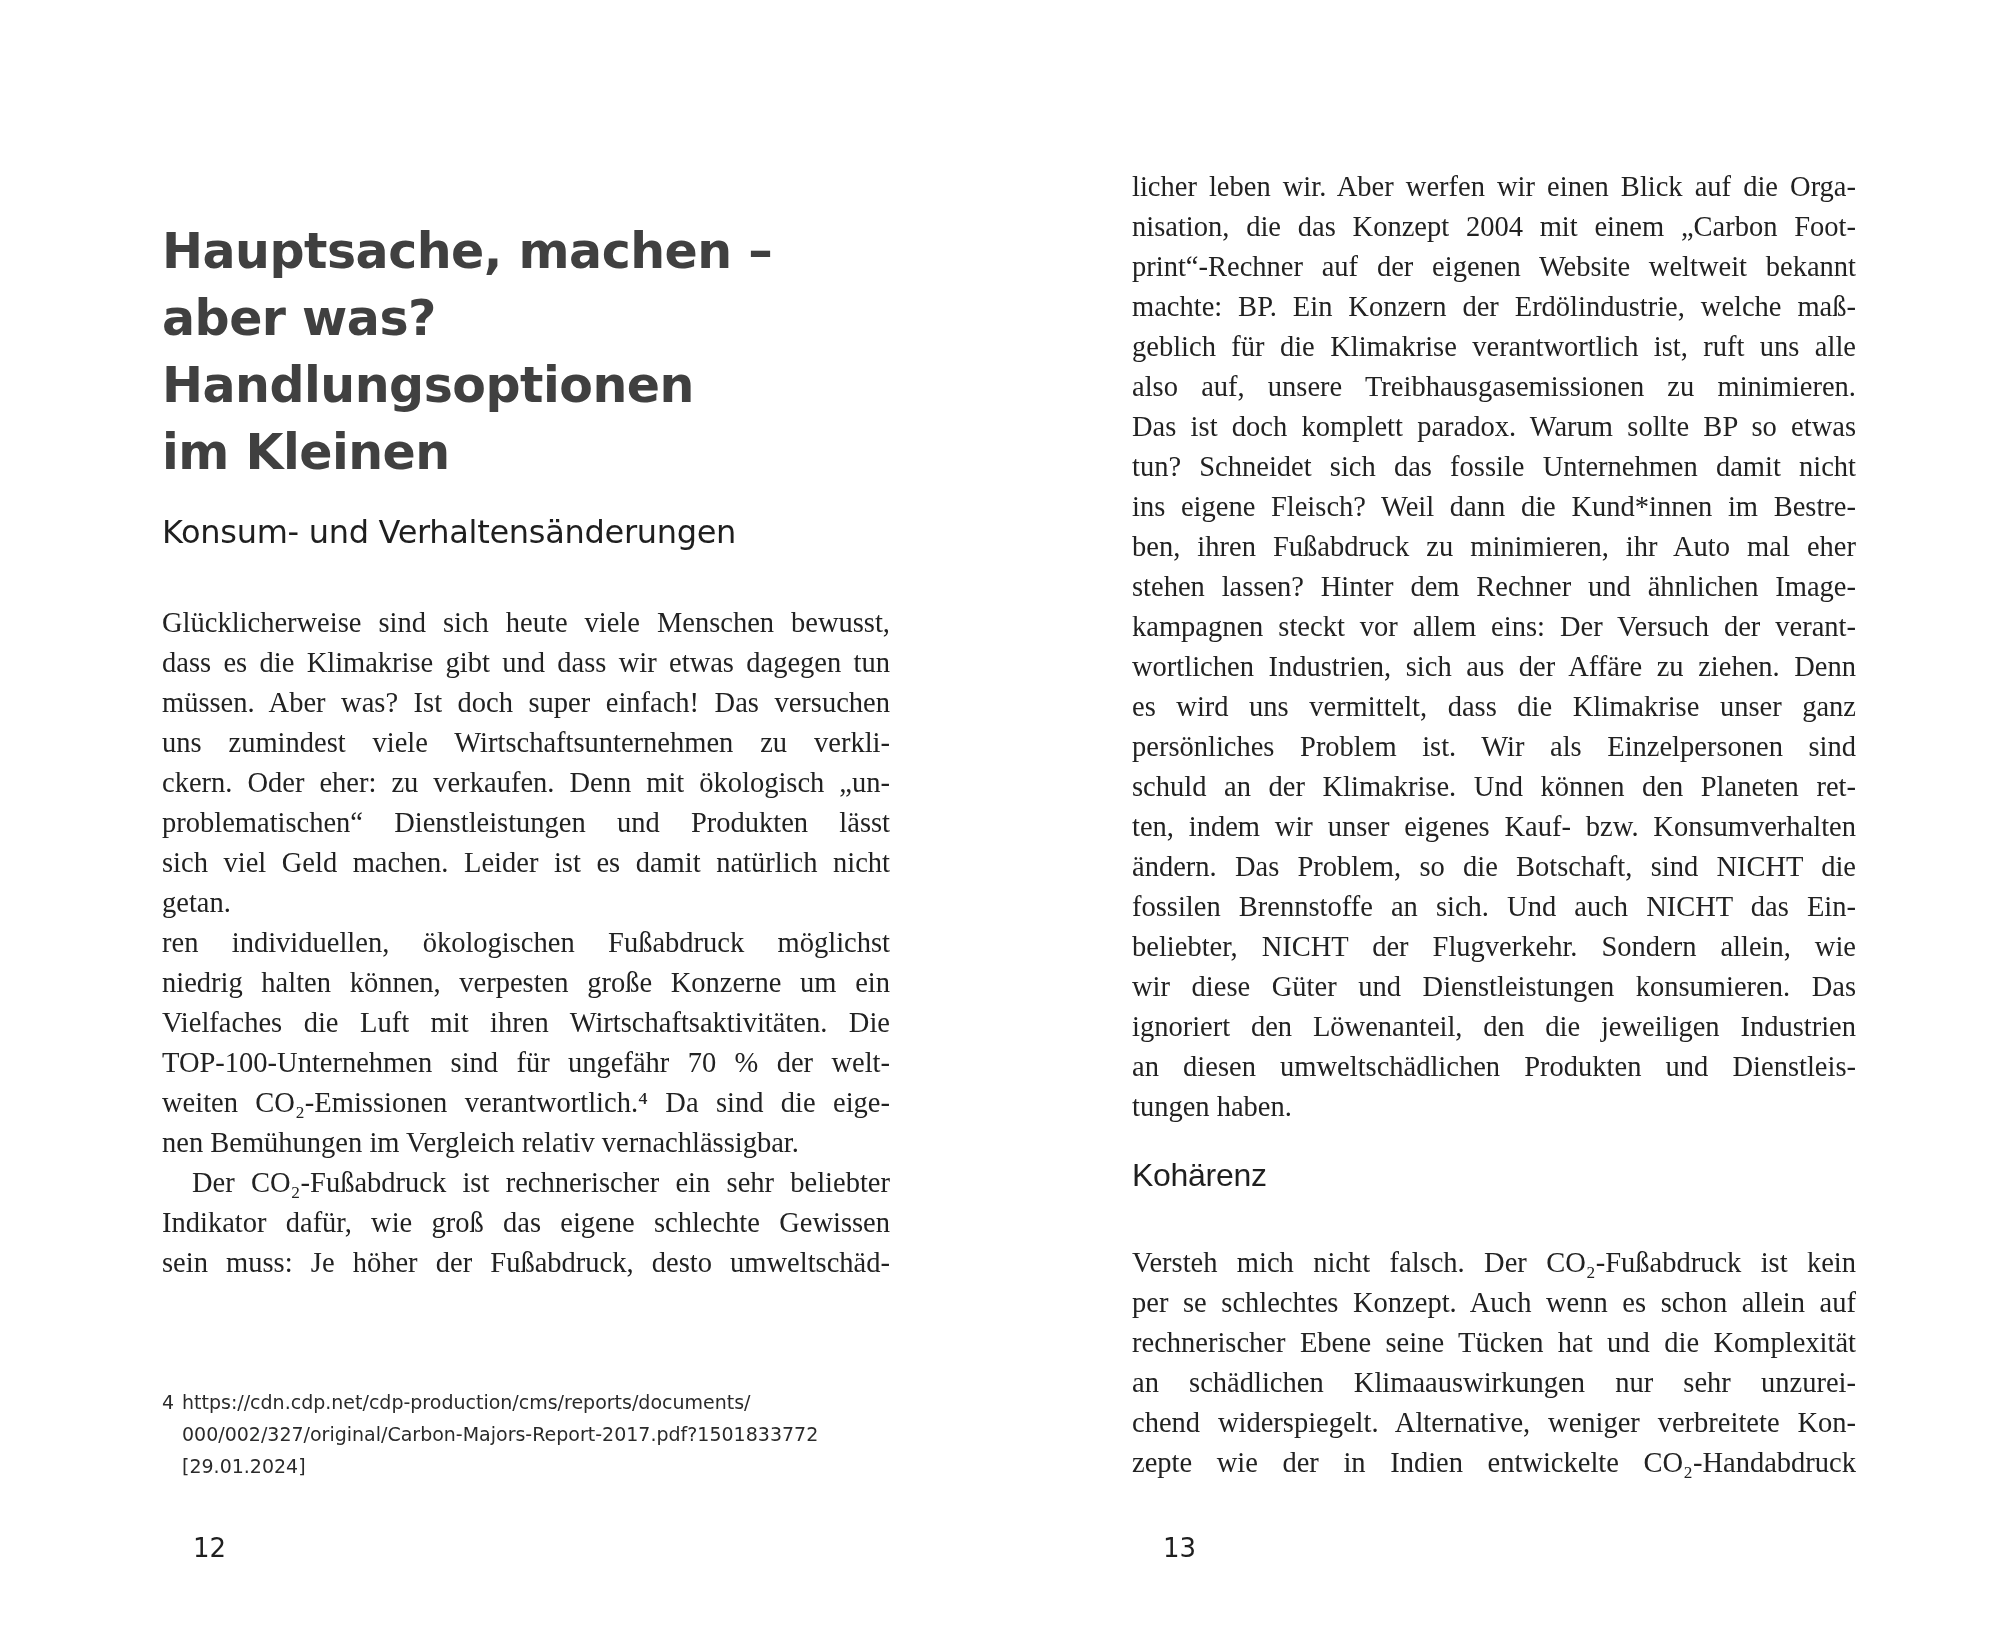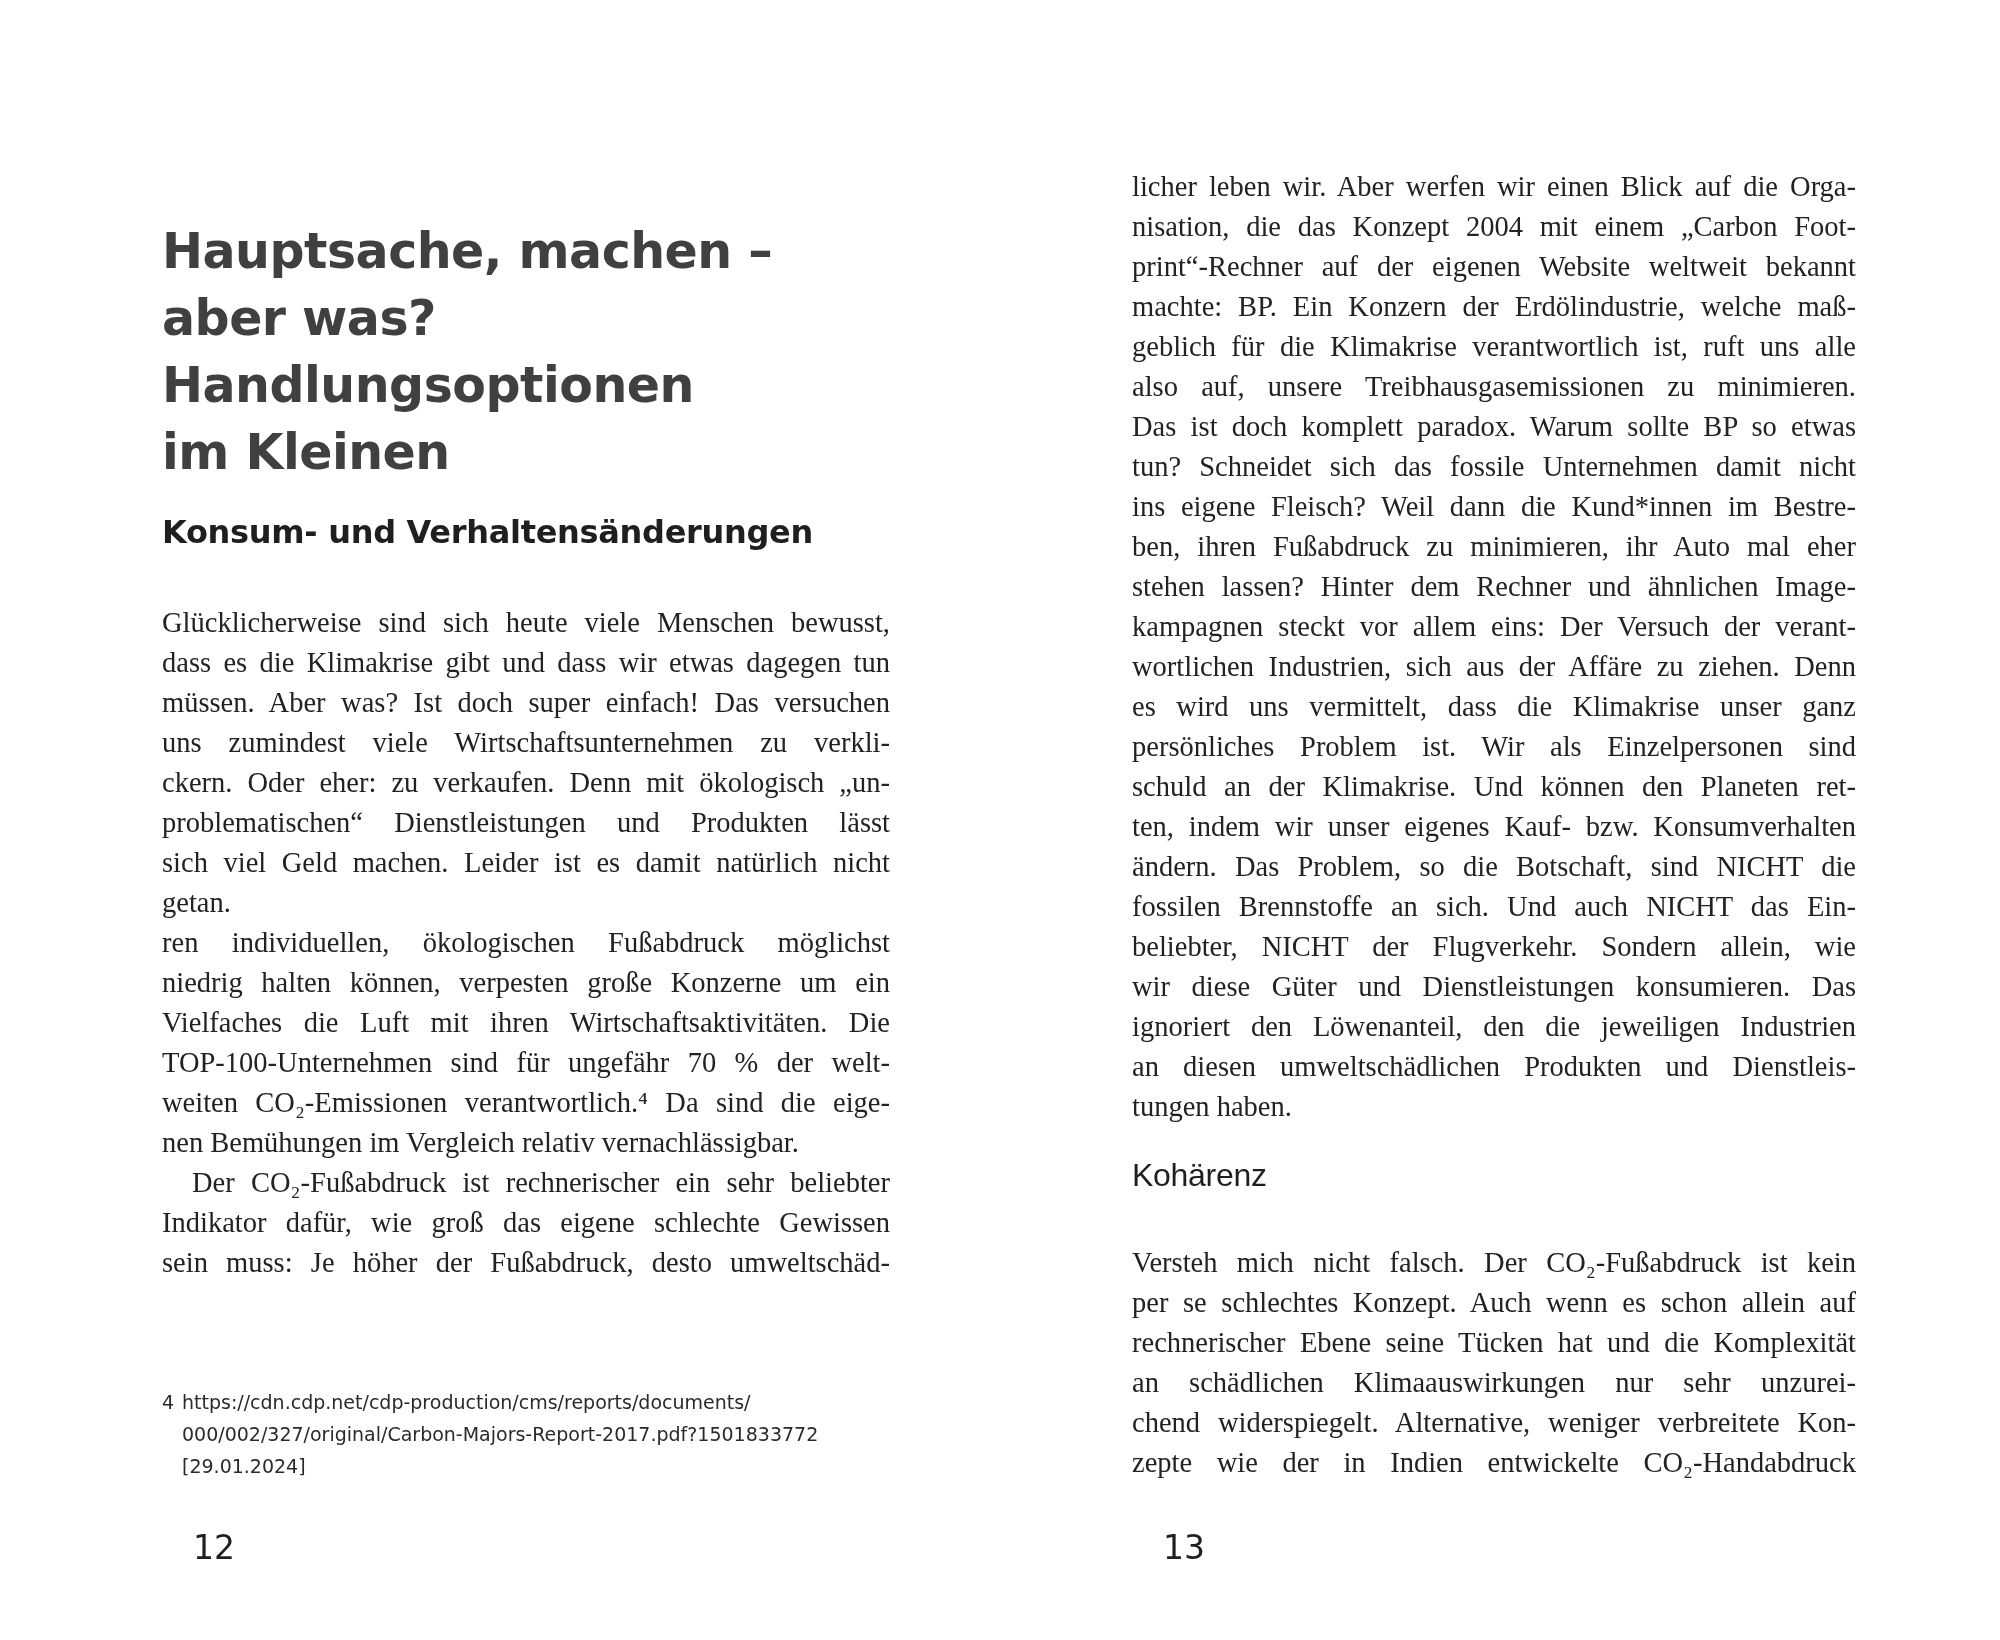--- a/index.html
+++ b/index.html
@@ -36,21 +36,21 @@
     color: #404040;
   }
   .chapter-title .tl { display: block; white-space: nowrap; }
 
   .subtitle {
     position: absolute;
     left: 162px;
     top: 512px;
     margin: 0;
     font-family: "DejaVu Sans", sans-serif;
-    font-weight: bold;
+    font-weight: normal;
     font-size: 32px;
     line-height: 40px;
     letter-spacing: -0.3px;
     color: #1f1f1f;
     white-space: nowrap;
   }
 
   .body-text {
     position: absolute;
     font-family: "Liberation Serif", "DejaVu Serif", serif;
@@ -105,21 +105,21 @@
   }
   .footnote .fn-body {
     margin-left: 20px;
   }
   .footnote .fn-line { display: block; white-space: nowrap; }
 
   .page-number {
     position: absolute;
     top: 1528px;
     font-family: "DejaVu Sans", sans-serif;
-    font-size: 33px;
+    font-size: 26px;
     line-height: 40px;
     color: #1f1f1f;
   }
   .page-left .page-number { left: 193px; }
   .page-right .page-number { left: 163px; }
 </style>
 </head>
 <body>
 
 <div class="page page-left">

